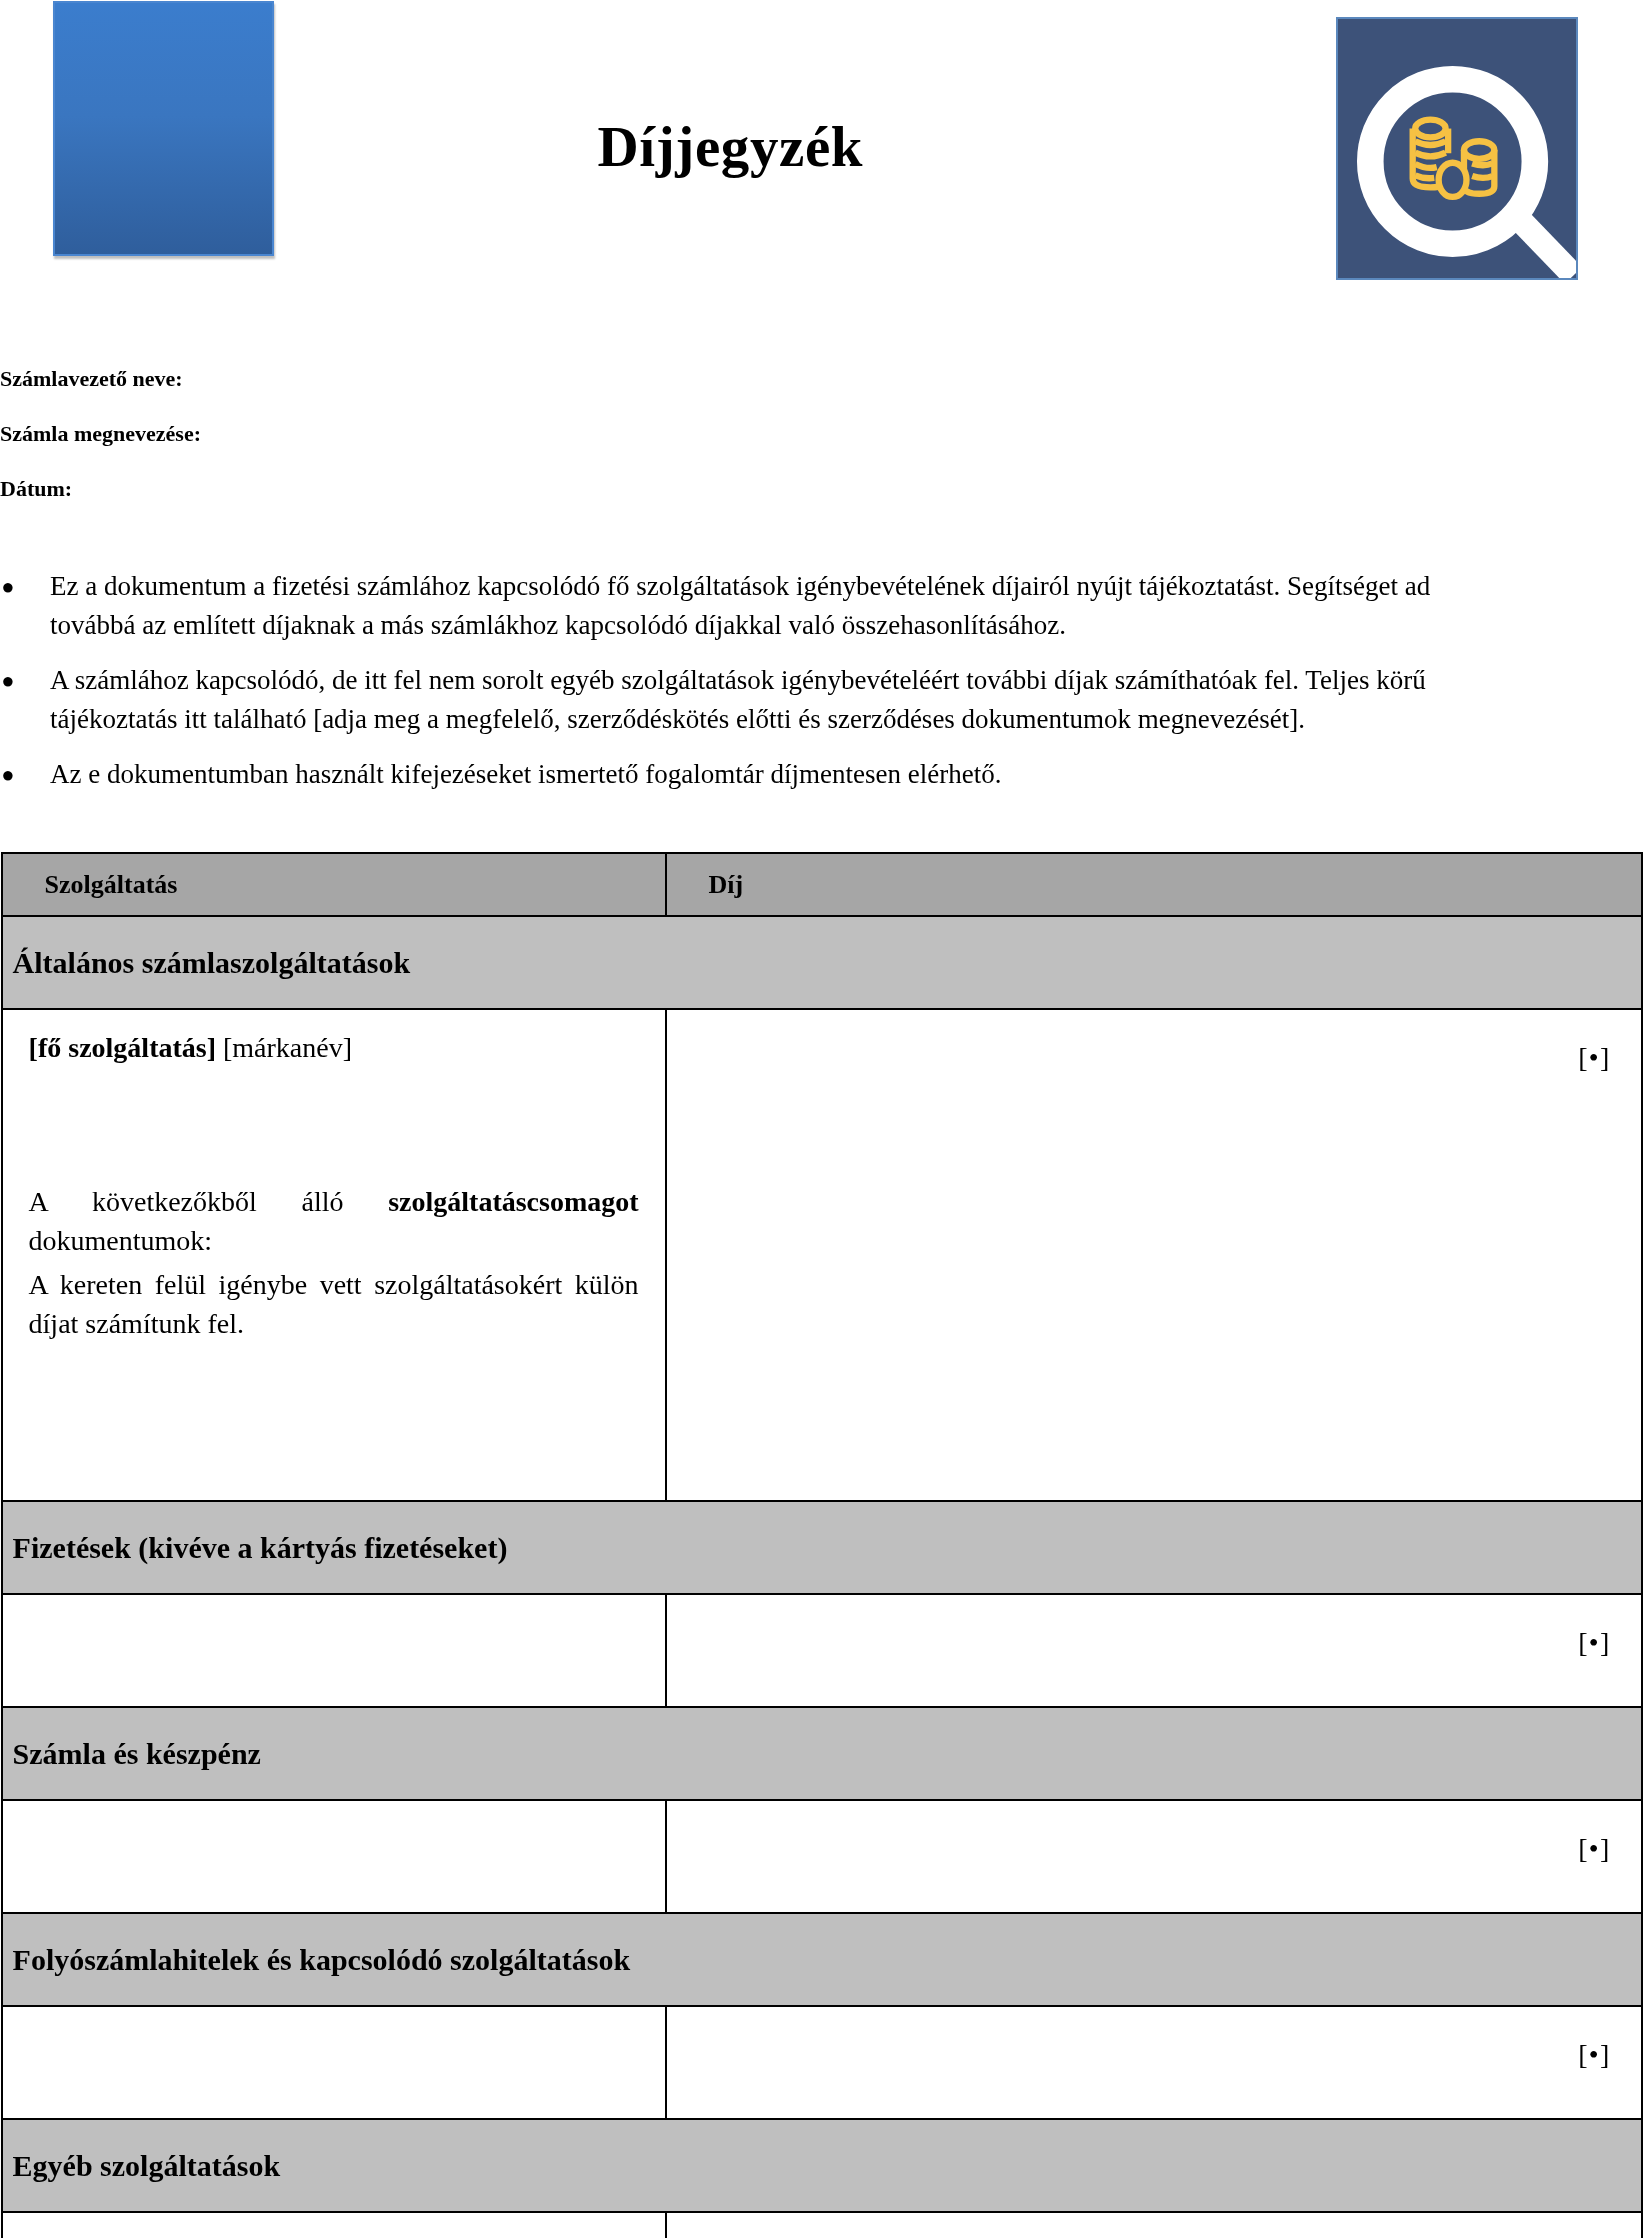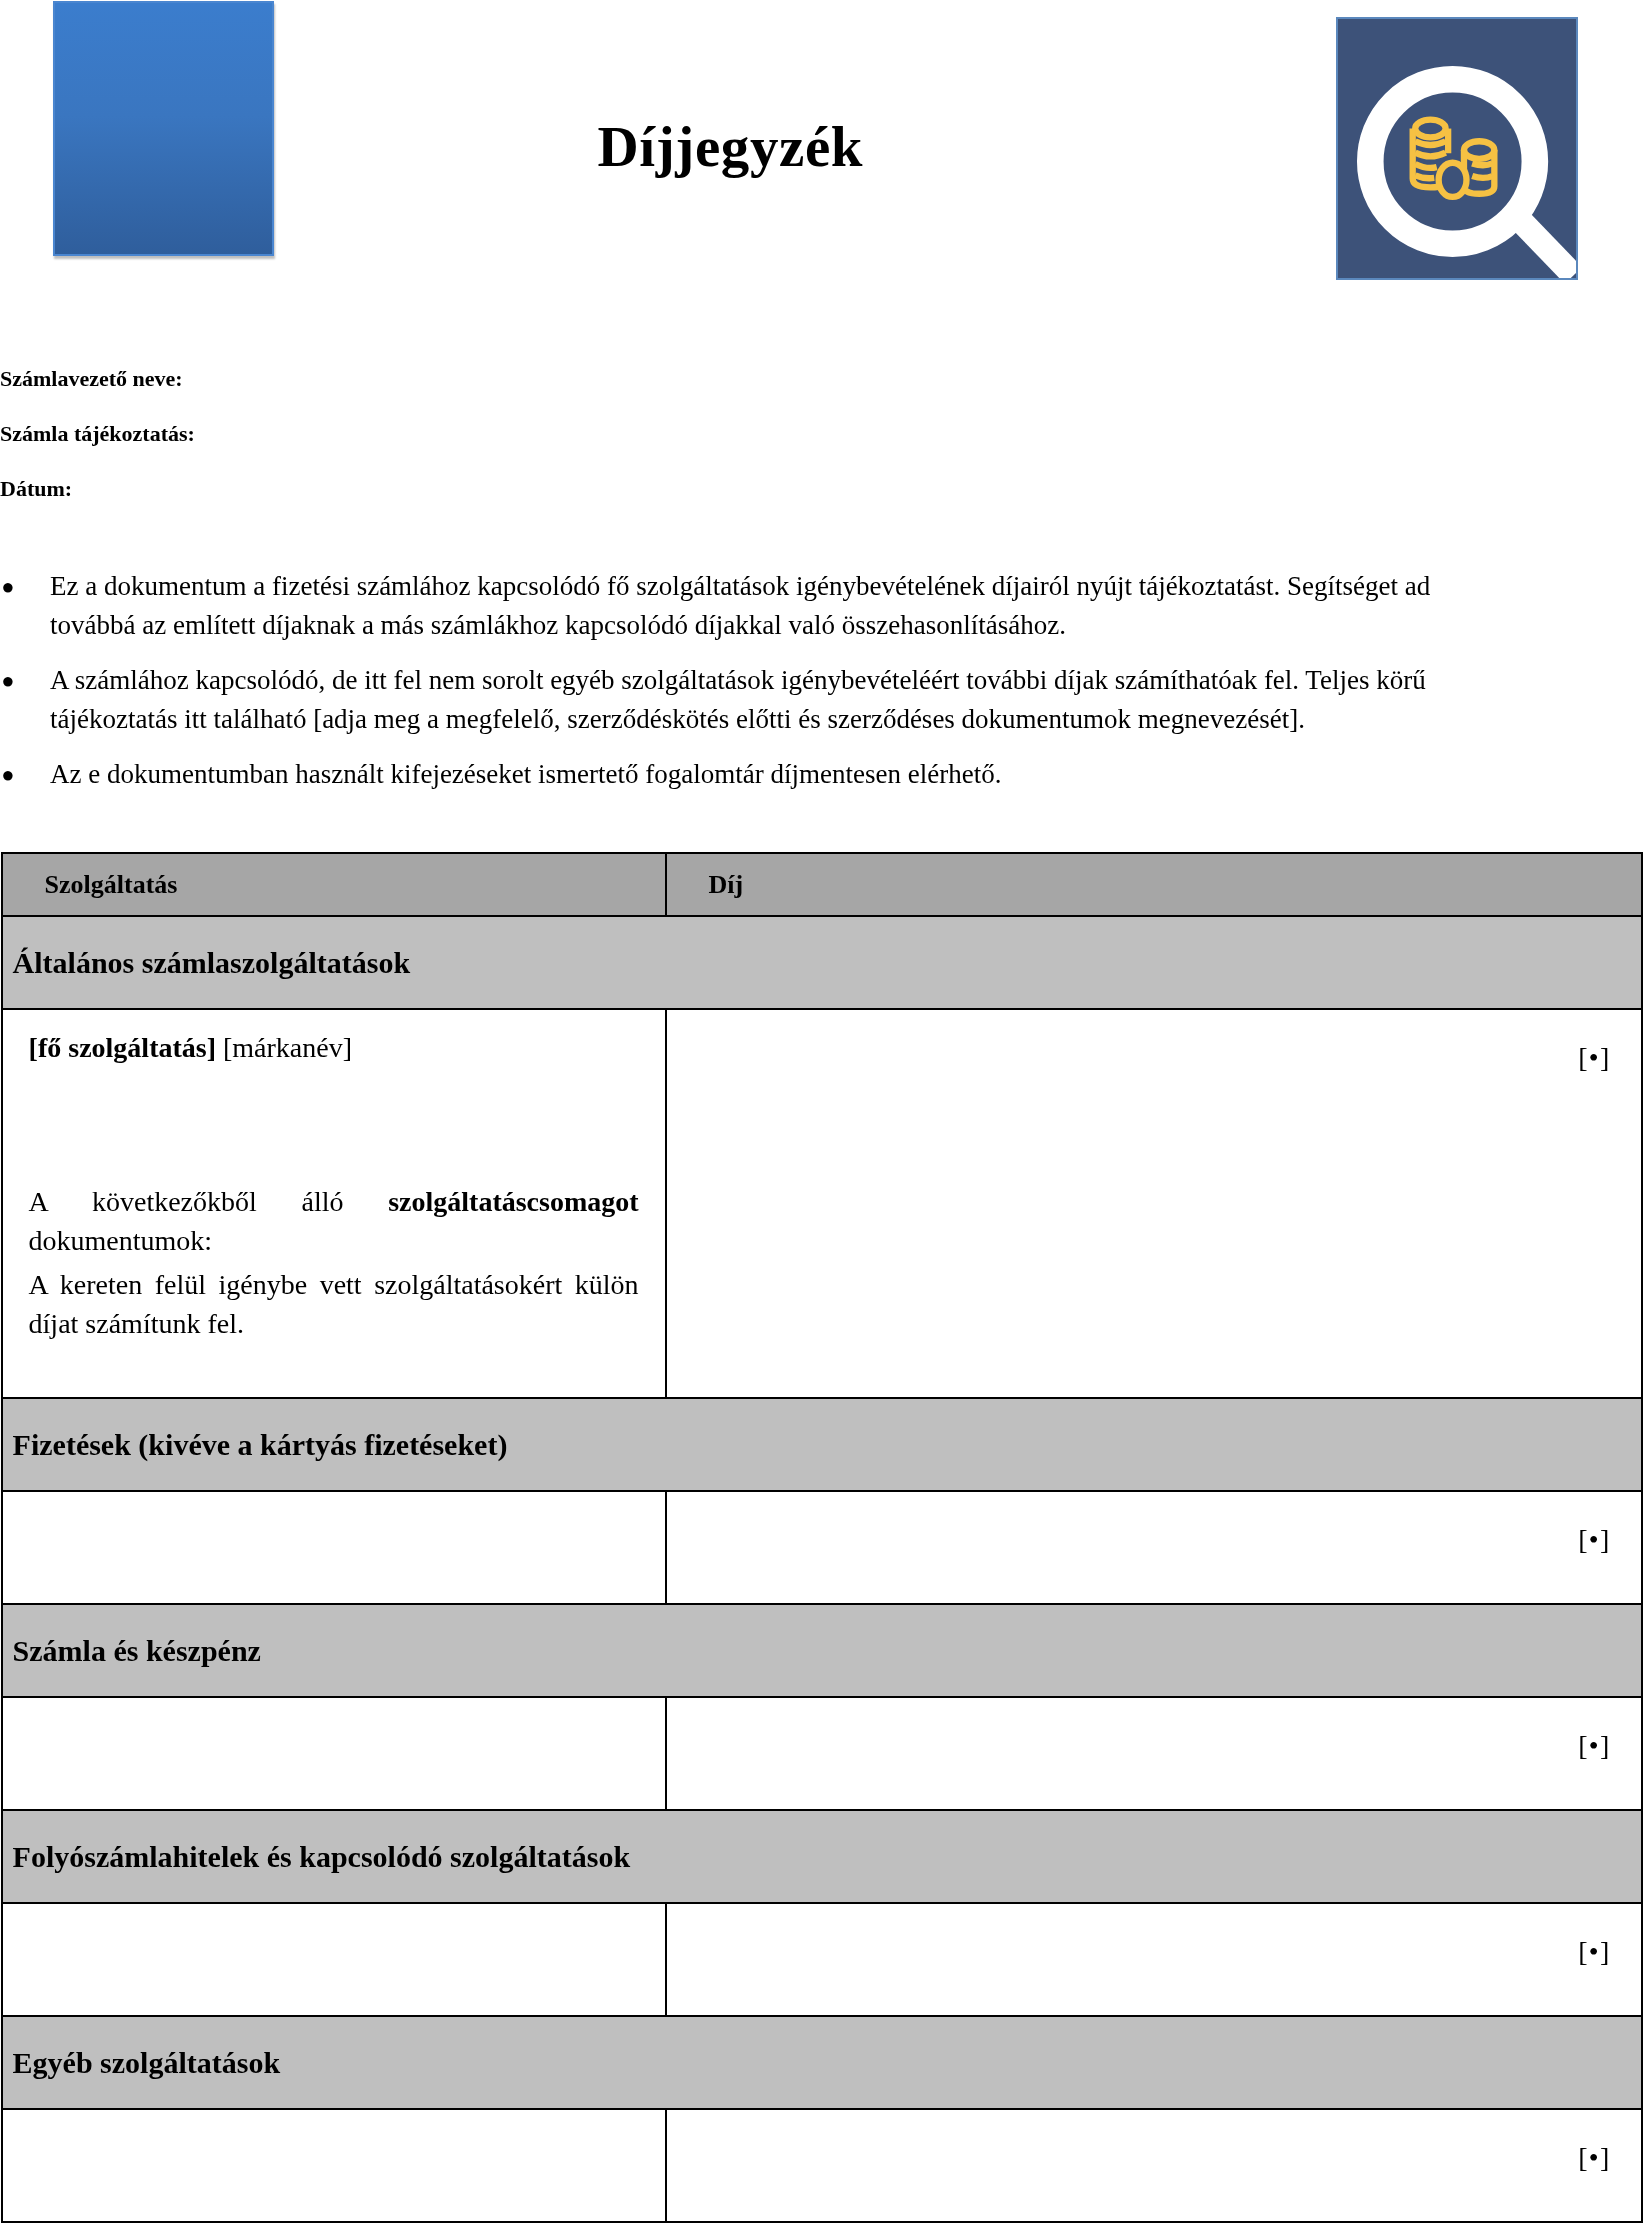--- a/index.html
+++ b/index.html
@@ -36,21 +36,21 @@
     position: absolute; left: 0.6px; top: 852px; width: 1642px;
     border-collapse: collapse; table-layout: fixed;
   }
   .fee-table td, .fee-table th { border: 2.6px solid #000; padding: 0; vertical-align: top; box-sizing: border-box; }
   .fee-table .col-left { width: 664px; }
   .head-row th { background: #a6a6a6; height: 63px; font-weight: bold; font-size: 26px; text-align: left; vertical-align: middle; padding-left: 42px; }
   .section-row td { background: #bfbfbf; height: 93px; font-weight: bold; font-size: 30px; vertical-align: middle; padding-left: 10px; border-left: 2.6px solid #000; border-right: 2.6px solid #000; }
   .data-row td { background: #fff; }
   .data-row td.left { border-right: 1.9px solid #000; padding: 18px 26px 0 26px; font-size: 28px; line-height: 39px; text-align: justify; }
   .data-row td.right { text-align: right; padding: 28px 30px 0 0; font-size: 28px; line-height: 39px; }
-  .row-h-big { height: 389px; }
+  .row-h-big { height: 492px; }
   .row-h-small { height: 113px; }
   .placeholder { font-size: 28px; letter-spacing: 1.3px; }
   .gap { display: block; height: 115px; }
   .para { display: block; margin-bottom: 5.1px; text-align: justify; text-align-last: left; }
   b { font-weight: bold; }
 </style>
 </head>
 <body>
 
 <div class="blue-box"></div>
@@ -73,21 +73,21 @@
       <path d="M199 207 L199 264 Q199 276 223 276 Q247 276 247 264 L247 207"></path>
       <path d="M212 228 Q230 234 244 228"></path>
       <path d="M212 248 Q230 254 244 248"></path>
       <ellipse cx="181" cy="254" rx="22" ry="27" fill="#3d5279"></ellipse>
     </g>
   </svg>
 </div>
 
 <div class="fields">
   <div class="field">Számlavezető neve:</div>
-  <div class="field">Számla tájékoztatás:</div>
+  <div class="field">Számla megnevezése:</div>
   <div class="field">Dátum:</div>
 </div>
 
 <div class="bullets">
   <div class="bullet">
     <span class="dot">●</span>
     <span class="line">Ez a dokumentum a fizetési számlához kapcsolódó fő szolgáltatások igénybevételének díjairól nyújt tájékoztatást. Segítséget ad</span>
     <span class="line">továbbá az említett díjaknak a más számlákhoz kapcsolódó díjakkal való összehasonlításához.</span>
   </div>
   <div class="bullet">

